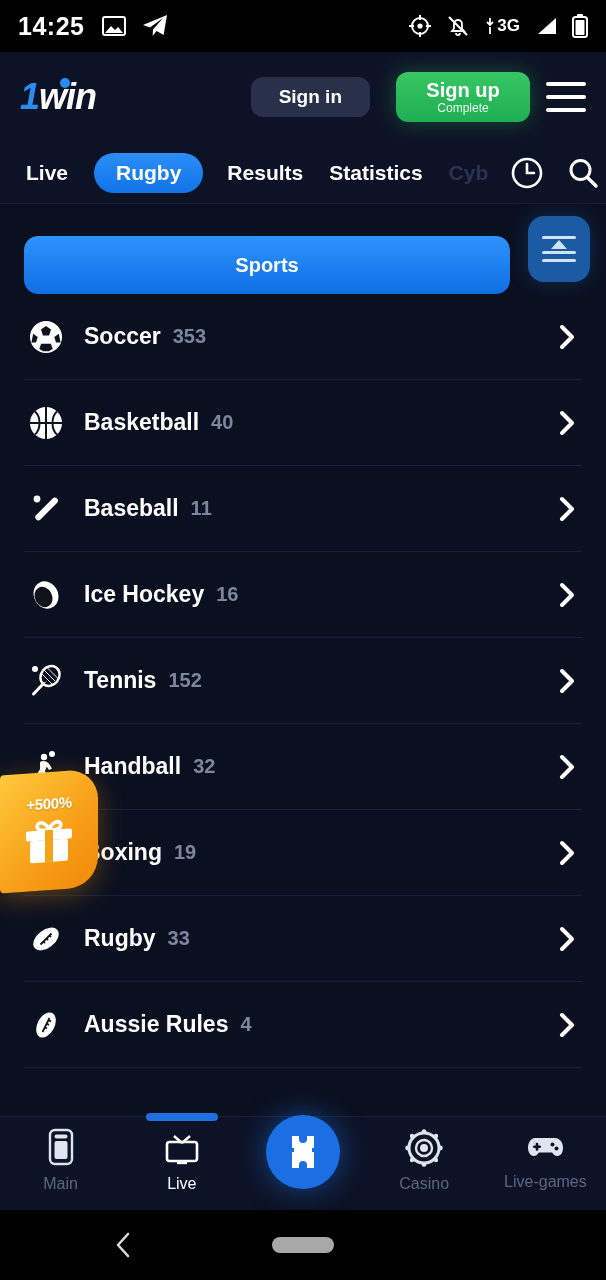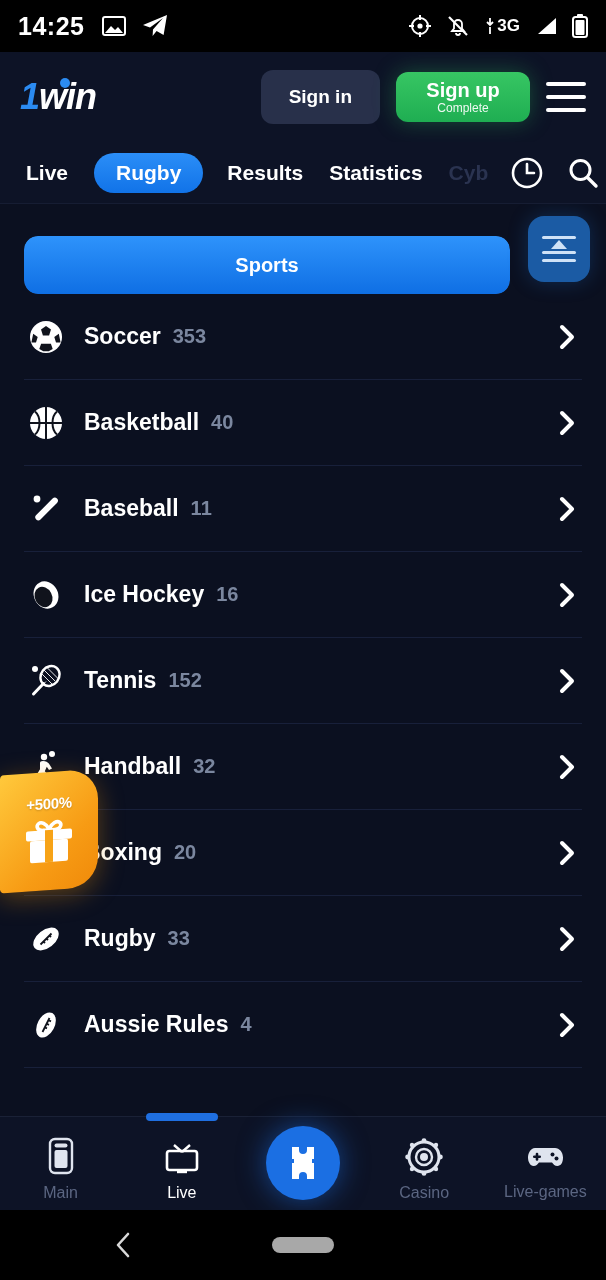--- a/index.html
+++ b/index.html
@@ -51,26 +51,26 @@
   .logo .dot{
     position:absolute; right:26px; top:2px;
     width:10px; height:10px; border-radius:50%;
     background:#2b8bf2;
   }
   .btn-signin{
     margin-left:auto;
     background:#28304a;
     color:#fff;
     border:none; border-radius:12px;
-    height:54px; padding:0 28px;
+    height:40px; padding:0 28px;
     font-size:19px; font-weight:700;
     font-family:inherit;
   }
   .btn-signup{
-    margin-left:16px;
+    margin-left:26px;
     background:linear-gradient(180deg,#37c663 0%,#1fae52 100%);
     color:#fff; border:none; border-radius:12px;
     height:50px; padding:0 20px; min-width:134px;
     display:flex; flex-direction:column; align-items:center; justify-content:center;
     box-shadow:0 0 22px rgba(45,190,95,.35);
     font-family:inherit;
   }
   .btn-signup .main{ font-size:20px; font-weight:700; line-height:21px; }
   .btn-signup .sub{ font-size:12px; font-weight:400; opacity:.92; line-height:14px; }
   .burger{
@@ -180,21 +180,21 @@
   .promo .ptxt{
     color:#fff; font-size:15px; font-weight:800; letter-spacing:-.3px;
     text-shadow:0 1px 2px rgba(0,0,0,.2);
   }
 
   
   .bottomnav{
     flex:0 0 94px;
     background:#0d1326;
     border-top:1px solid #1a2136;
-    display:flex; align-items:center;
+    display:flex; align-items:flex-start;
     position:relative;
     padding-top:10px;
   }
   .bn-indicator{
     position:absolute; top:-4px; left:146px;
     width:72px; height:8px; border-radius:4px;
     background:#1f6fe0;
   }
   .bnitem{
     flex:1; display:flex; flex-direction:column; align-items:center; gap:6px;
@@ -439,21 +439,21 @@
     </div>
 
     <div class="row">
       <span class="ico">
         <svg width="38" height="38" viewBox="0 0 38 38">
             <path d="M11 8h11a8 8 0 018 8v5a5 5 0 01-5 5H13a6 6 0 01-6-6v-6c0-3.3 1.7-6 4-6z" fill="#fff"></path>
             <rect x="11" y="26" width="15" height="6" rx="2" fill="#fff"></rect>
           </svg>
       </span>
       <span class="nm">Boxing</span>
-      <span class="cnt">20</span>
+      <span class="cnt">19</span>
       <span class="chev">
         <svg width="30" height="30" viewBox="0 0 30 30">
             <path d="M10 5l10 10-10 10" fill="none" stroke="#fff" stroke-width="4" stroke-linecap="round" stroke-linejoin="round"></path>
           </svg>
       </span>
     </div>
 
     <div class="row">
       <span class="ico">
         <svg width="38" height="38" viewBox="0 0 38 38">

